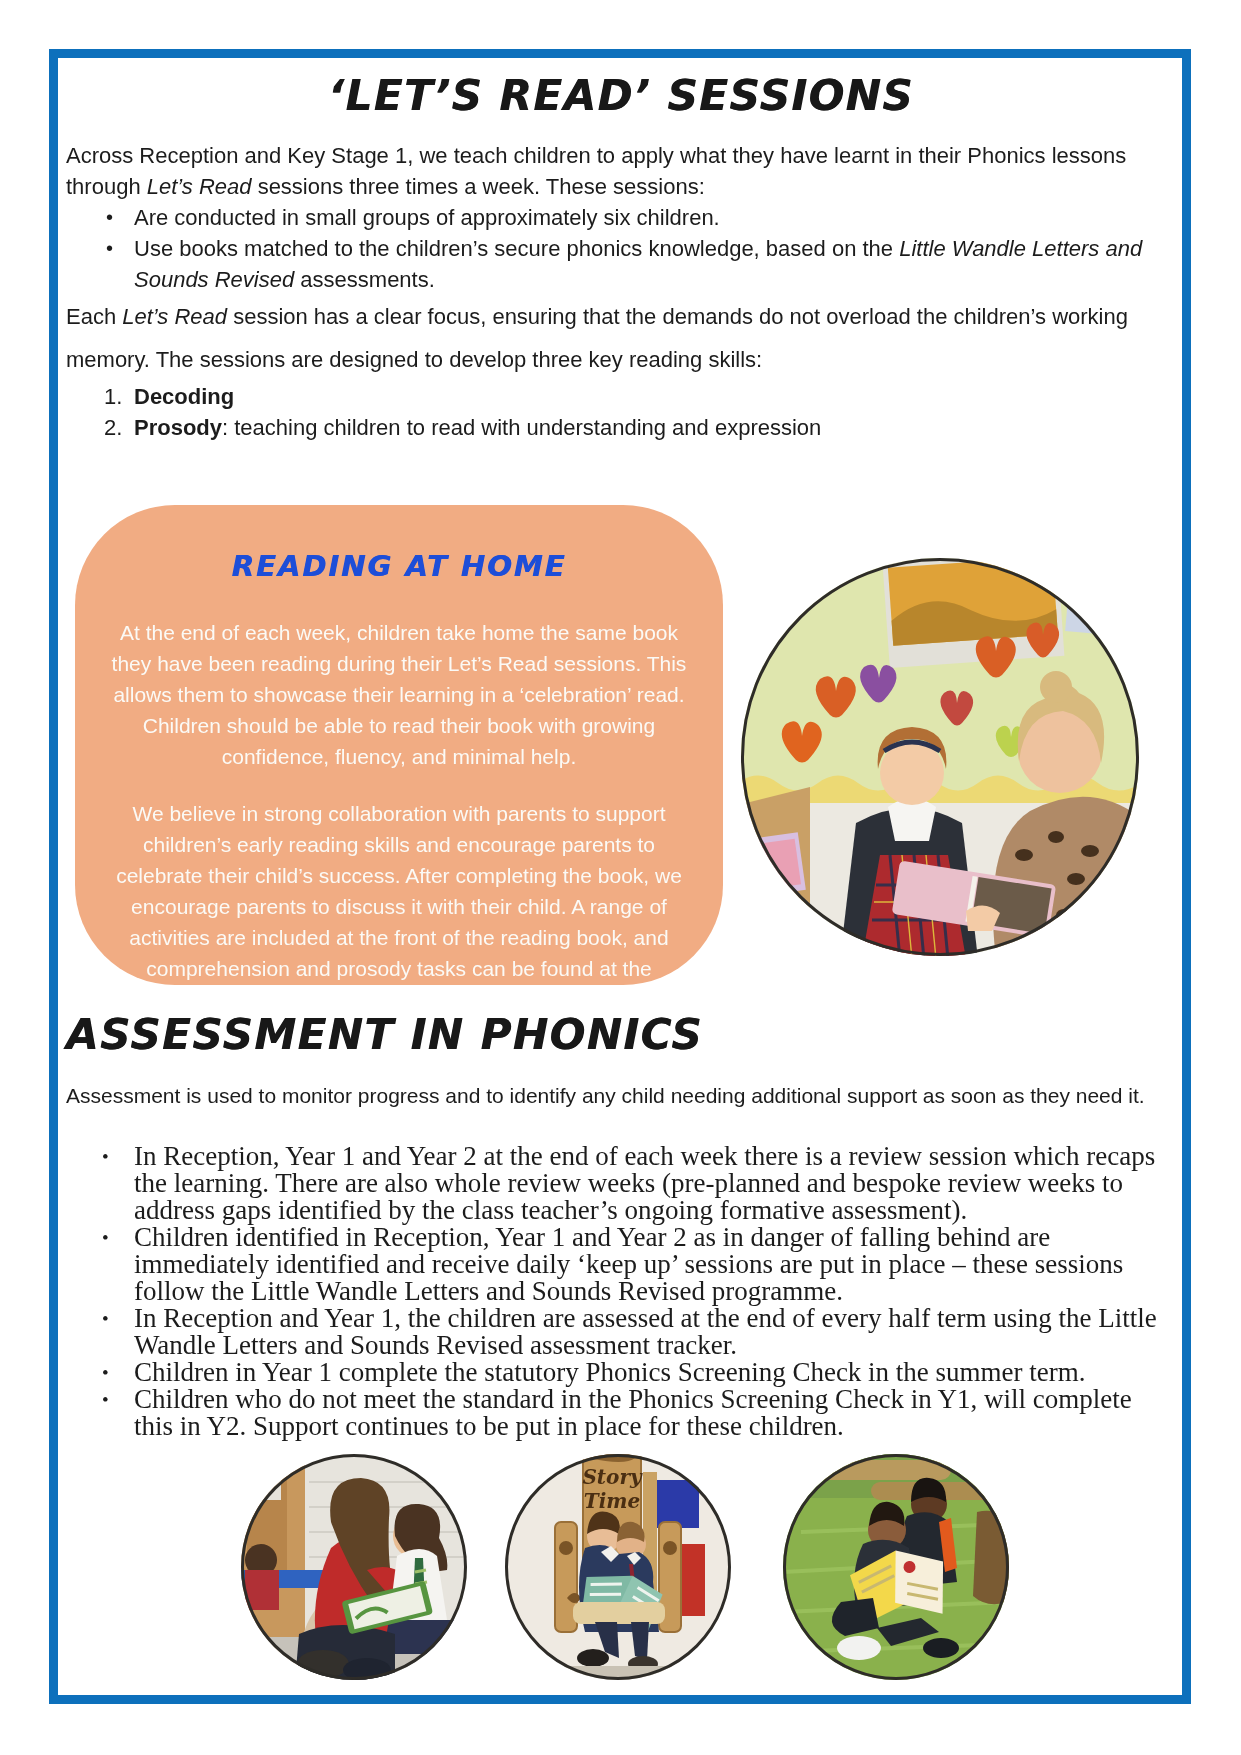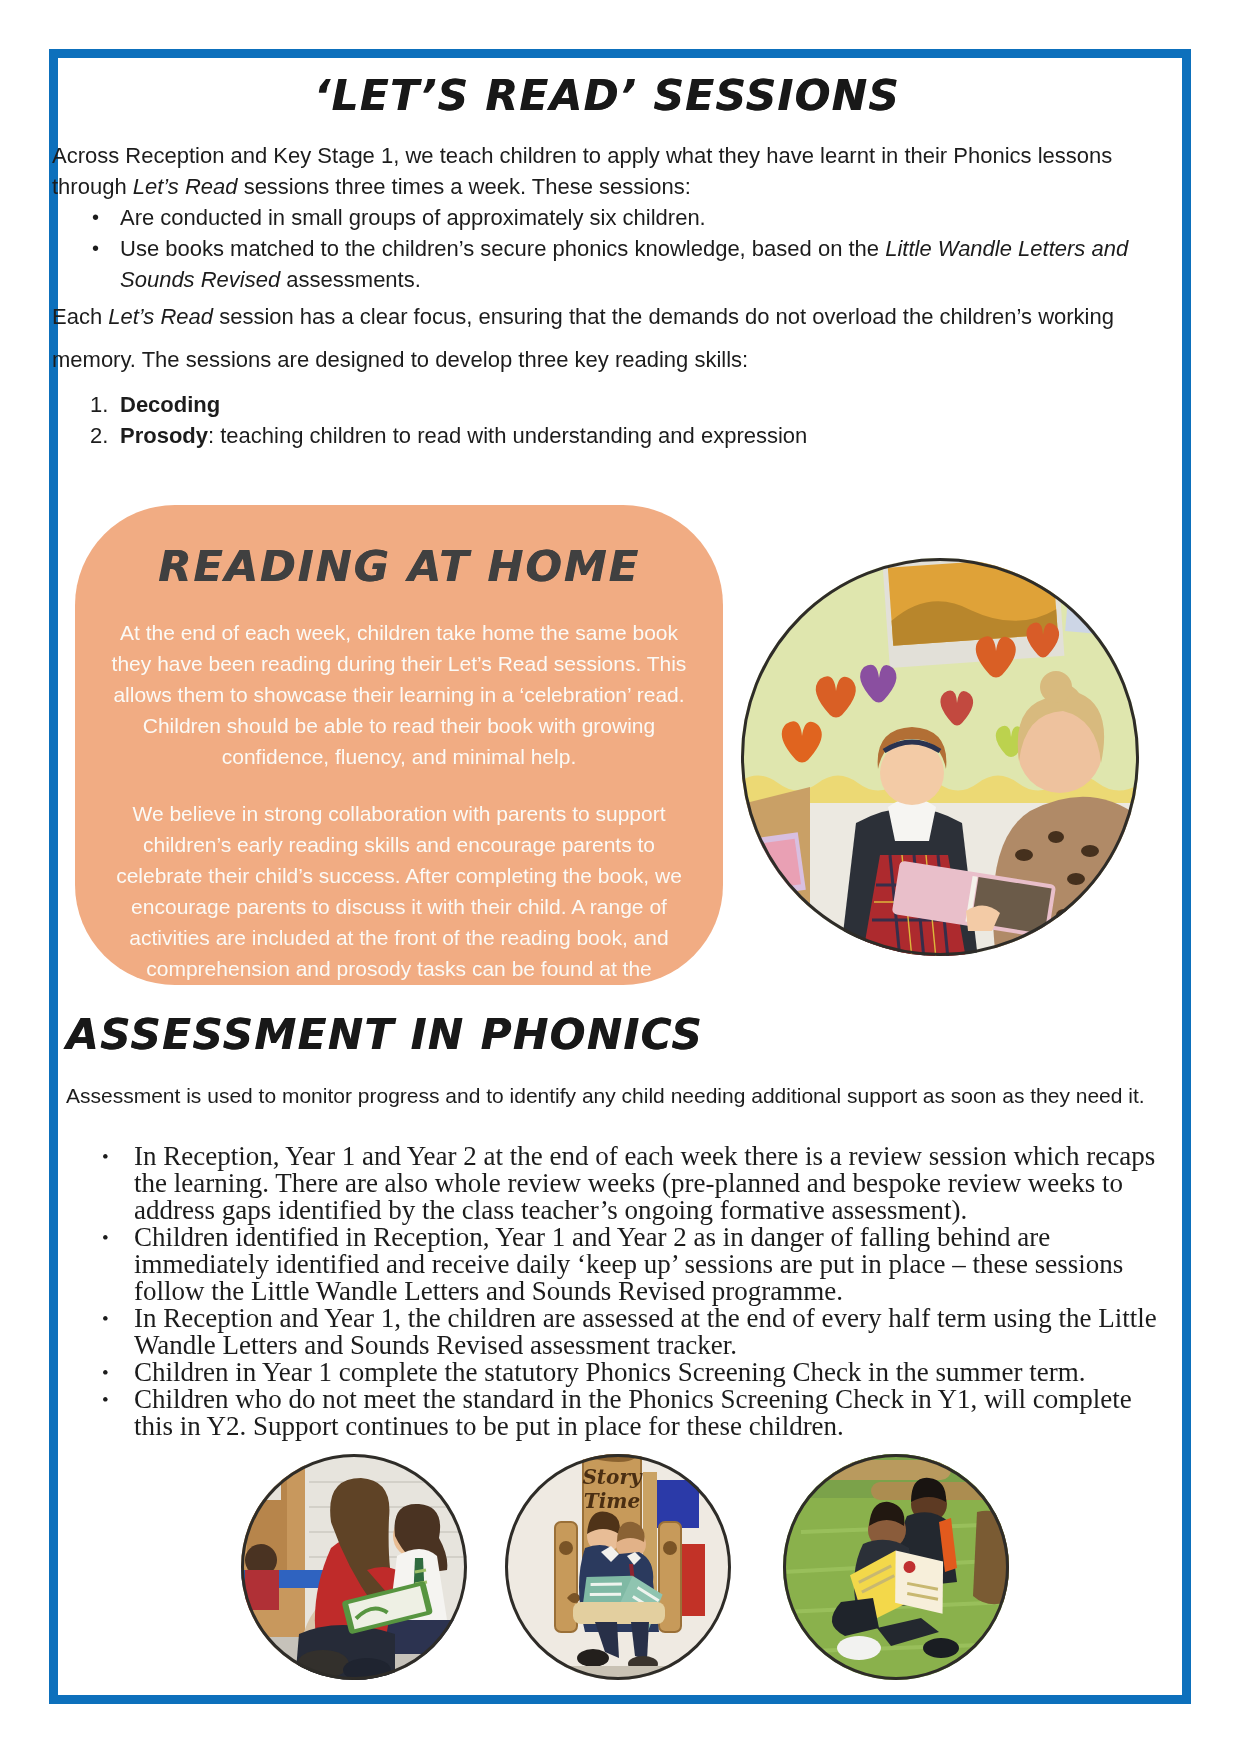--- a/index.html
+++ b/index.html
@@ -10,38 +10,38 @@
   .frame{
     position:absolute;left:49px;top:49px;width:1142px;height:1655px;
     box-sizing:border-box;border:9px solid #0d70bc;
   }
   .marker{
     font-family:"DejaVu Sans",sans-serif;font-weight:900;font-style:italic;
     letter-spacing:1.5px;color:#181818;
     text-shadow:0.6px 0 currentColor;
   }
   h1,h2,h3,p,ul,ol,li{margin:0;padding:0;}
-  .sec1{position:absolute;left:52px;top:70px;width:1110px;}
+  .sec1{position:absolute;left:66px;top:70px;width:1110px;}
   .sec1 h1{text-align:center;font-size:42px;line-height:52px;}
   .sec1 p.body{font-size:22px;line-height:31px;margin-top:18px;}
   .sec1 p.body2{font-size:22px;line-height:43px;margin-top:0;}
   i.em{font-style:italic;}
   b.strong{font-weight:bold;}
   ul.b1{list-style:none;margin:0 0 0 38px;}
   ul.b1 li{position:relative;padding-left:30px;font-size:22px;line-height:31px;}
   ul.b1 li::before{content:"\2022";position:absolute;left:2px;top:0;font-size:20px;}
-  ol.n1{list-style:none;margin:8px 0 0 38px;}
+  ol.n1{list-style:none;margin:0 0 0 38px;}
   ol.n1 li{font-size:22px;line-height:31px;}
   ol.n1 .num{display:inline-block;width:30px;}
   .orange-box{
     position:absolute;left:75px;top:505px;width:648px;height:480px;
     background:#f1ac83;border-radius:100px;box-sizing:border-box;
     padding:38px 36px 0 36px;text-align:center;
   }
-  .orange-box h2{font-size:43px;line-height:46px;color:#404040;letter-spacing:2px;}
+  .orange-box h2{font-size:29px;line-height:46px;color:#1d4ed8;letter-spacing:2px;}
   .orange-box p{color:#fbfaf6;font-size:21px;line-height:31px;margin-top:28px;}
   .orange-box p + p{margin-top:26px;}
   .photo-main{position:absolute;left:738px;top:555px;width:404px;height:404px;}
   .sec2{position:absolute;left:66px;top:1010px;width:1110px;}
   .sec2 h2{font-size:42px;line-height:50px;}
   .sec2 p.body{font-size:21px;line-height:27px;margin-top:22px;}
   ul.b2{list-style:none;margin:34px 0 0 32px;}
   ul.b2 li{position:relative;padding-left:36px;font-size:27px;line-height:27px;font-family:Liberation Serif, serif;}
   ul.b2 li::before{content:"\2022";position:absolute;left:4px;top:0;font-size:19px;}
   .photo-row .circ{position:absolute;top:1452px;width:233px;height:233px;}

